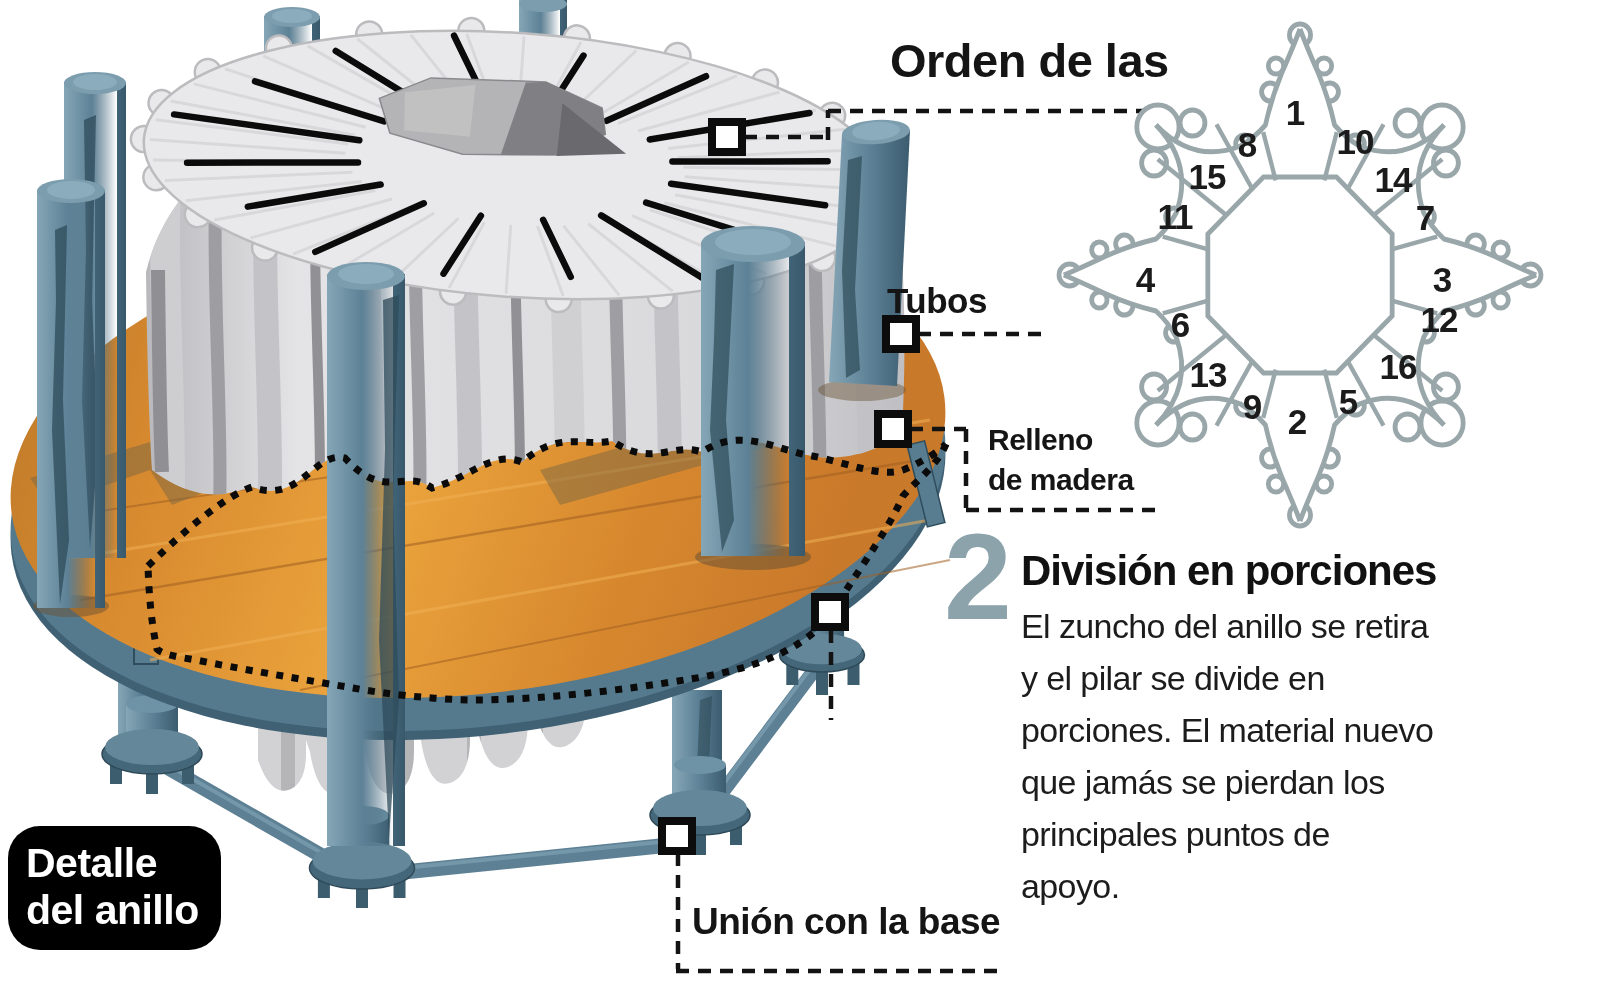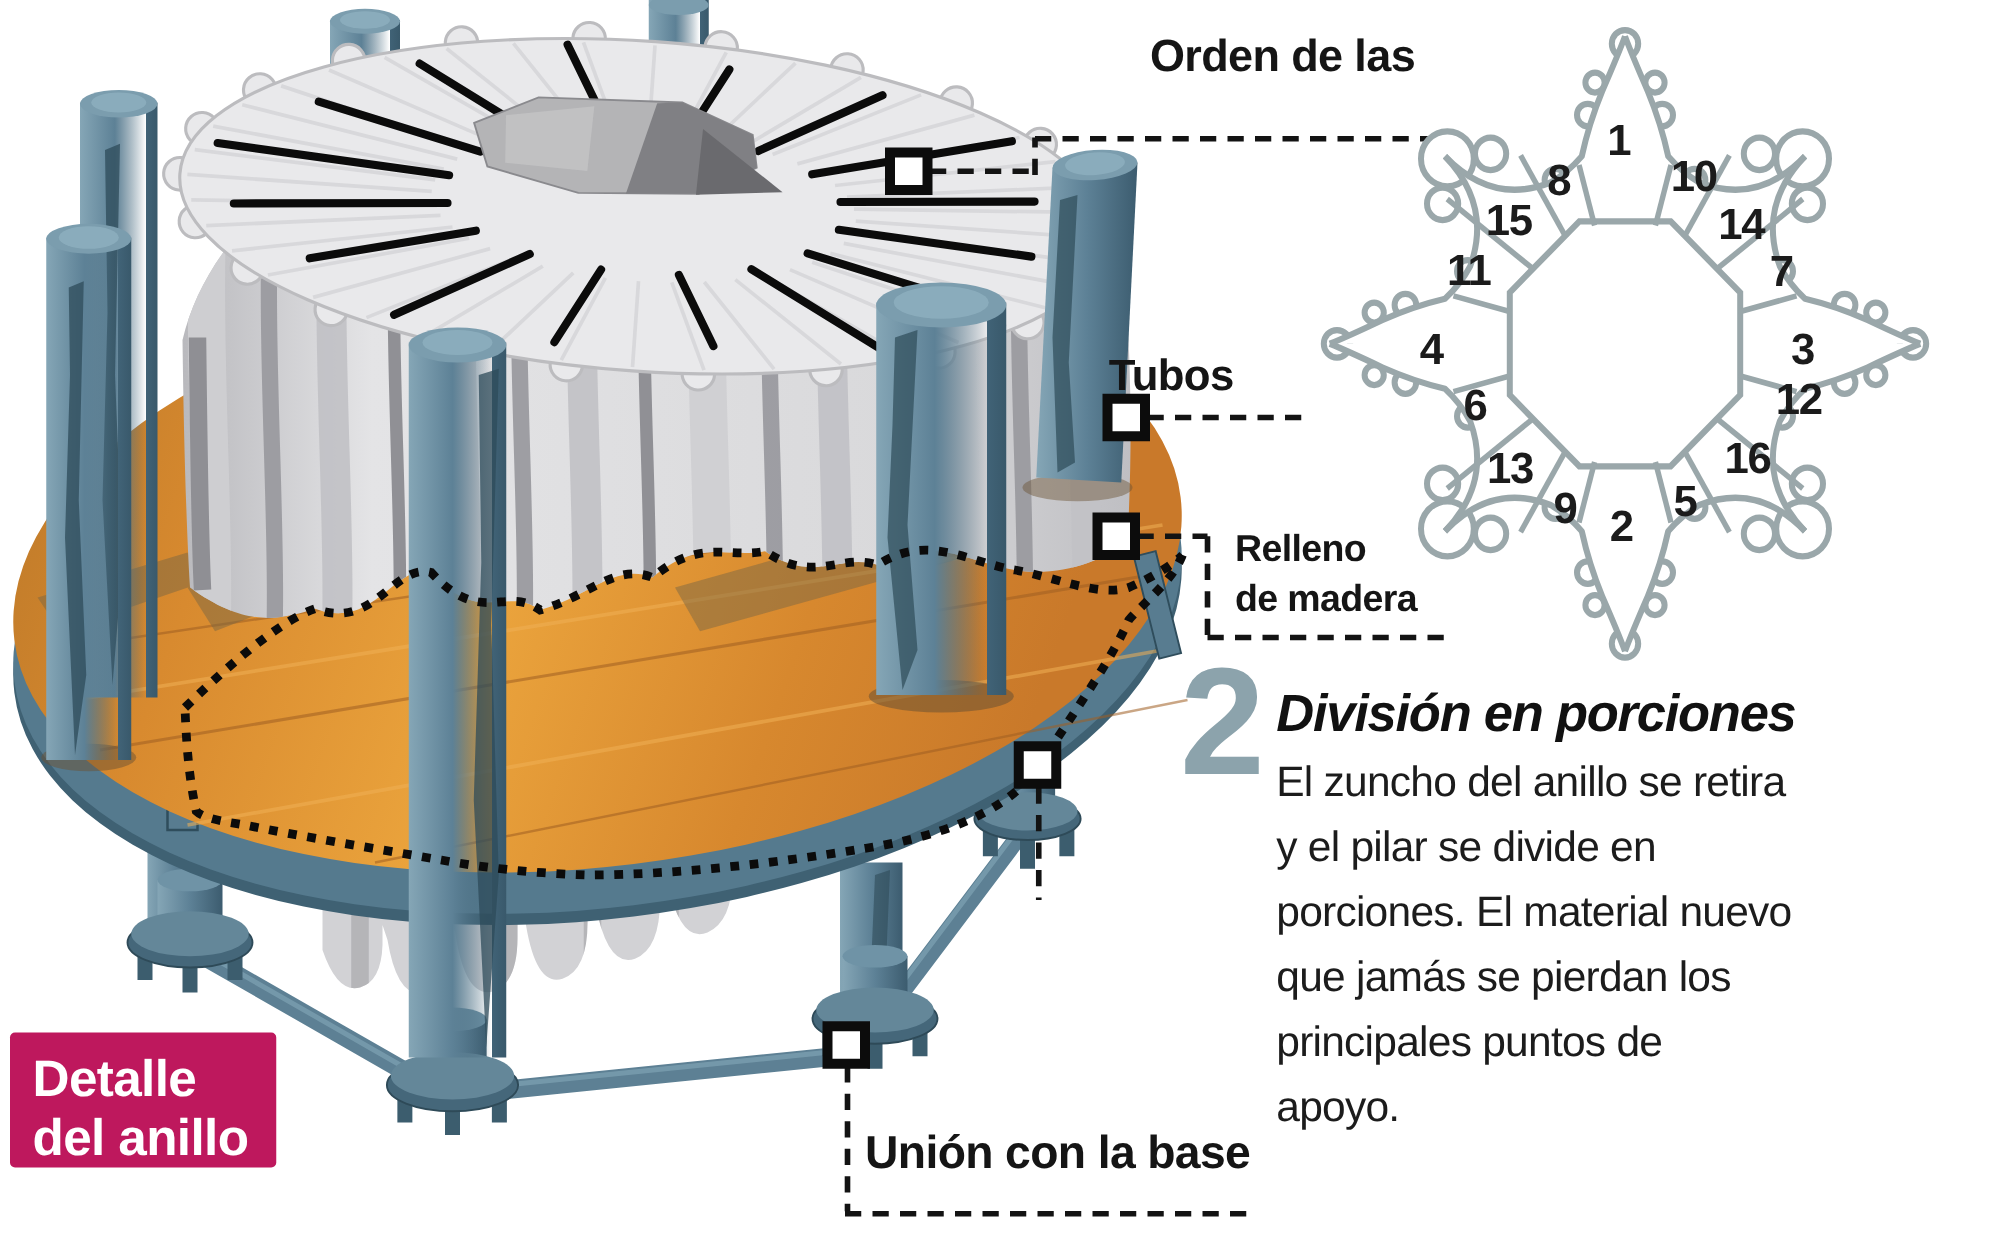--- a/index.html
+++ b/index.html
@@ -1,32 +1,32 @@
 <!DOCTYPE html>
 <html><head>
 <meta charset="utf-8">
 <style>
   html,body{margin:0;padding:0;background:#ffffff;}
   .stage{position:relative;width:1600px;height:998px;background:#fff;overflow:hidden;
          font-family:"Liberation Sans",sans-serif;color:#1a1a1a;}
   svg{position:absolute;left:0;top:0;}
   .lbl{position:absolute;font-weight:700;color:#151515;letter-spacing:-0.5px;white-space:nowrap;}
-  .lbl-orden{left:890px;top:24px;width:272px;text-align:center;font-size:36px;line-height:41px;}
+  .lbl-orden{left:890px;top:40px;width:272px;text-align:center;font-size:47px;line-height:41px;}
   .lbl-tubos{left:874px;top:281px;width:126px;text-align:center;font-size:35px;}
   .lbl-relleno{left:988px;top:420px;font-size:30px;line-height:40px;}
   .lbl-cinturon{left:806px;top:726px;font-size:35px;line-height:42px;}
   .lbl-union{left:692px;top:901px;font-size:37px;}
   .step-number{position:absolute;left:944px;top:527px;font-size:122px;line-height:100px;
                font-weight:700;color:#8ca3ac;}
   .step-title{position:absolute;left:1021px;top:547px;font-size:42px;font-weight:700;
-              letter-spacing:-1px;color:#111;font-style:italic;}
+              letter-spacing:-1px;color:#111;}
   .step-body{position:absolute;left:1021px;top:600px;width:575px;font-size:34px;
              line-height:52px;font-weight:400;color:#1c1c1c;letter-spacing:-0.6px;}
-  .badge{position:absolute;left:8px;top:826px;background:#be185d;color:#fff;
-         border-radius:4px;padding:14px 22px 0 18px;font-size:41px;line-height:47px;
+  .badge{position:absolute;left:8px;top:826px;background:#000000;color:#fff;
+         border-radius:32px;padding:14px 22px 16px 18px;font-size:41px;line-height:47px;
          font-weight:700;letter-spacing:-0.5px;}
   .diagram{position:absolute;left:1045px;top:10px;width:510px;height:530px;}
   .portion-num{position:absolute;width:56px;height:40px;margin-left:-28px;margin-top:-20px;
                text-align:center;font-size:35px;line-height:40px;font-weight:700;color:#1b1b1b;
                letter-spacing:-1px;}
 </style>
 </head>
 <body>
 
 <div class="stage">

